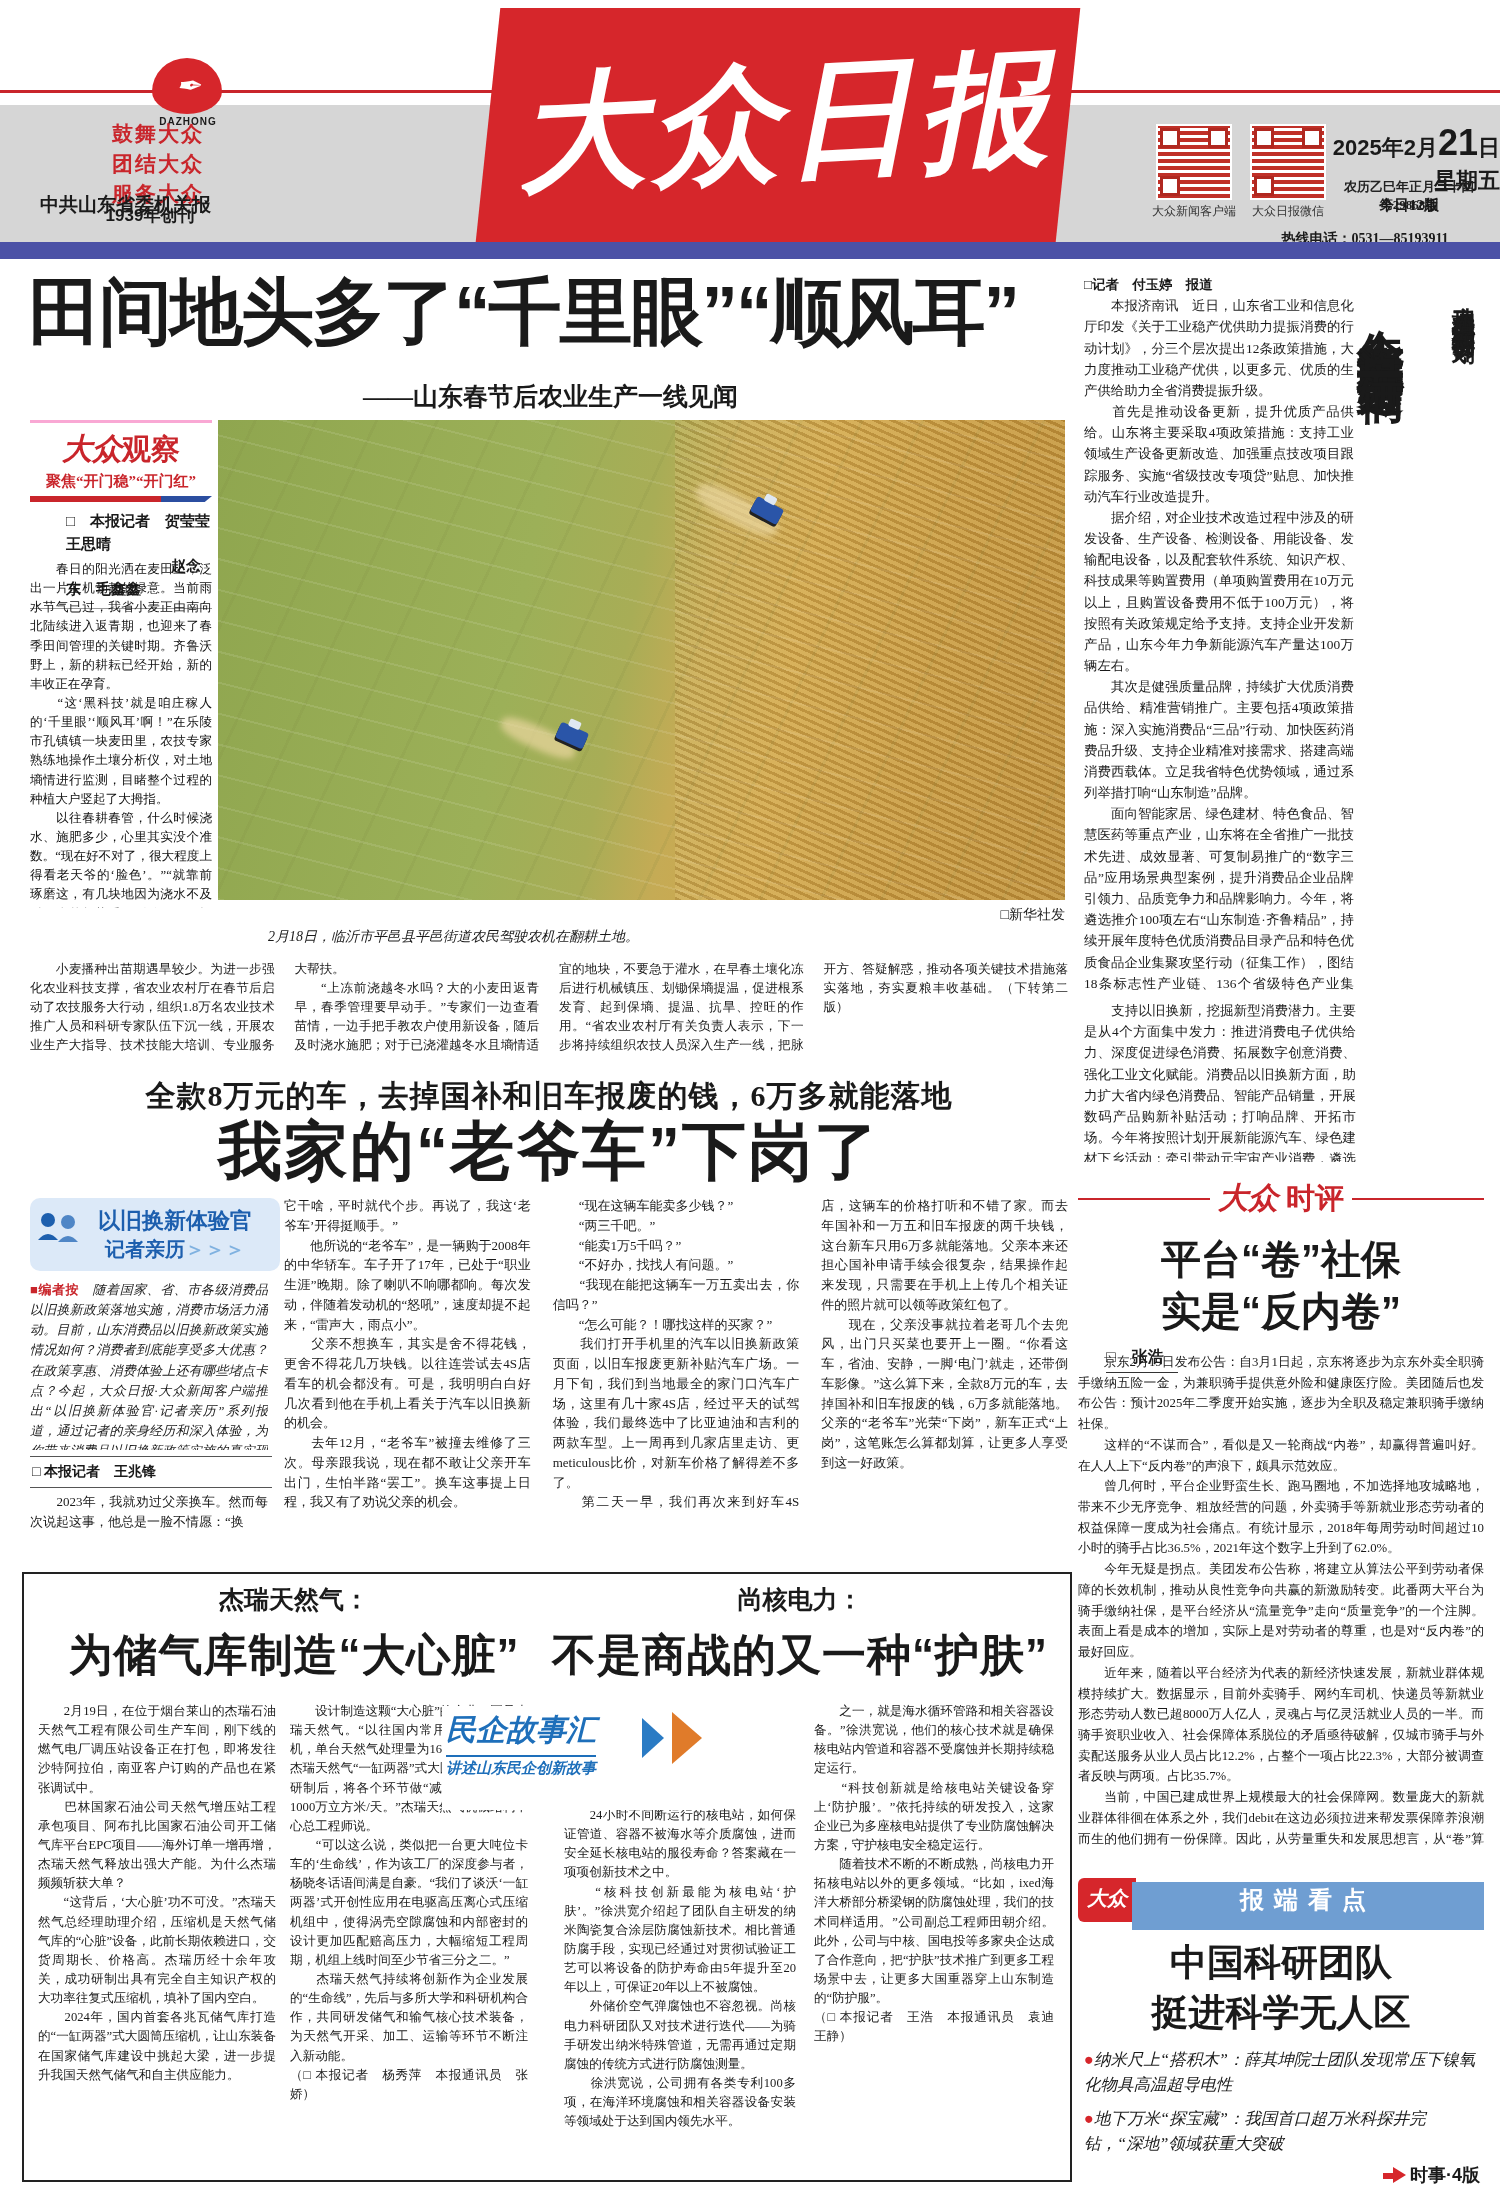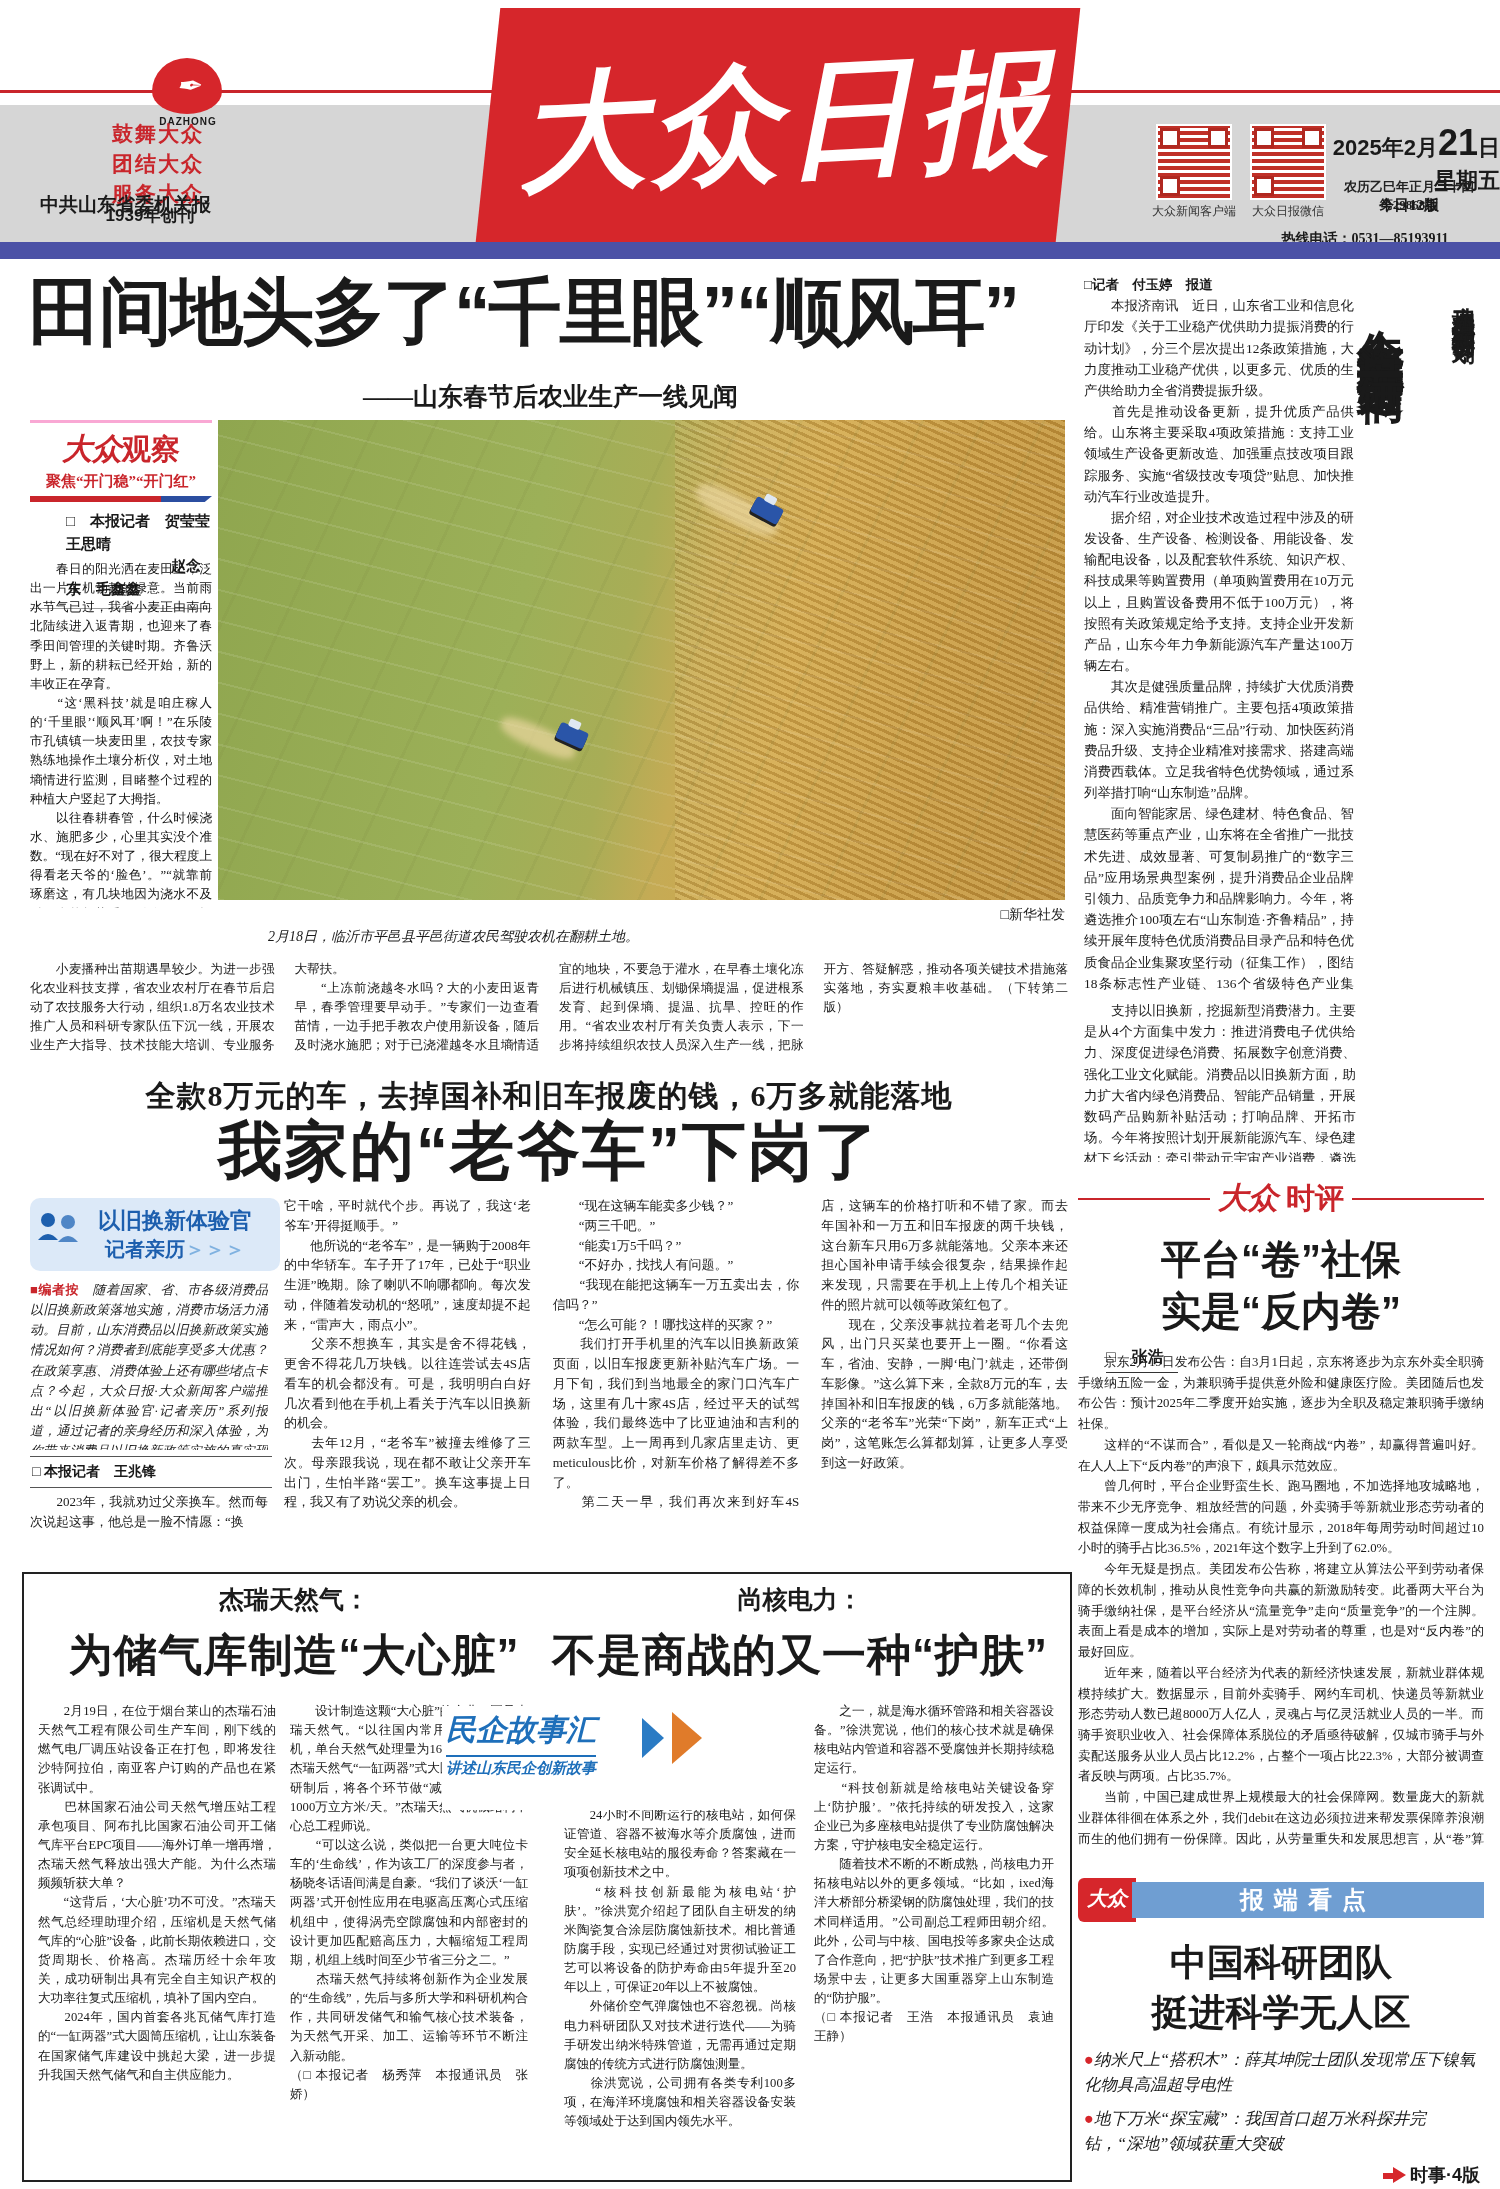--- a/index.html
+++ b/index.html
@@ -99,21 +99,21 @@
   .cmt-title{margin-top:14px;text-align:center;font-size:40px;font-weight:900;line-height:1.3;
       font-family:"Liberation Sans","DejaVu Sans",sans-serif;}
   .cmt-author{margin:10px 0 0 28px;font-size:16px;font-weight:bold;border-bottom:1px solid #333;display:inline-block;padding:0 14px 4px 0;}
   .cmt-body{left:1078px;top:1352px;width:406px;height:500px;overflow:hidden;font-size:12.8px;line-height:1.62;}
 
   
   .hl{left:1078px;top:1878px;width:406px;height:296px;}
   .hl-head{position:relative;height:44px;}
   .hl-tab{position:absolute;left:0;top:0;width:58px;height:44px;background:#d6262b;border-radius:6px 0 0 6px;
       color:#fff;font-size:20px;font-style:italic;font-weight:bold;text-align:center;line-height:40px;}
-  .hl-bar{position:absolute;left:54px;top:4px;right:0;height:36px;background:#6f9ed2;color:#fff;
+  .hl-bar{position:absolute;left:54px;top:4px;right:0;height:48px;background:#6f9ed2;color:#fff;
       font-size:24px;font-weight:900;text-align:center;line-height:36px;letter-spacing:10px;
       font-family:"Liberation Sans",sans-serif;}
   .hl-title{margin-top:16px;text-align:center;font-size:37px;font-weight:900;line-height:1.35;
       font-family:"Liberation Sans","DejaVu Sans",sans-serif;}
   .hl-item{margin:10px 6px 0 6px;font-size:16.5px;line-height:1.5;font-style:italic;}
   .dot{color:#d6262b;font-style:normal;}
   .hl-foot{margin-top:6px;text-align:right;font-size:18px;font-weight:900;padding-right:4px;
       font-family:"Liberation Sans",sans-serif;}
   .arrow-r{display:inline-block;width:0;height:0;border-top:8px solid transparent;border-bottom:8px solid transparent;
       border-left:13px solid #d6262b;vertical-align:-2px;margin-right:4px;}

